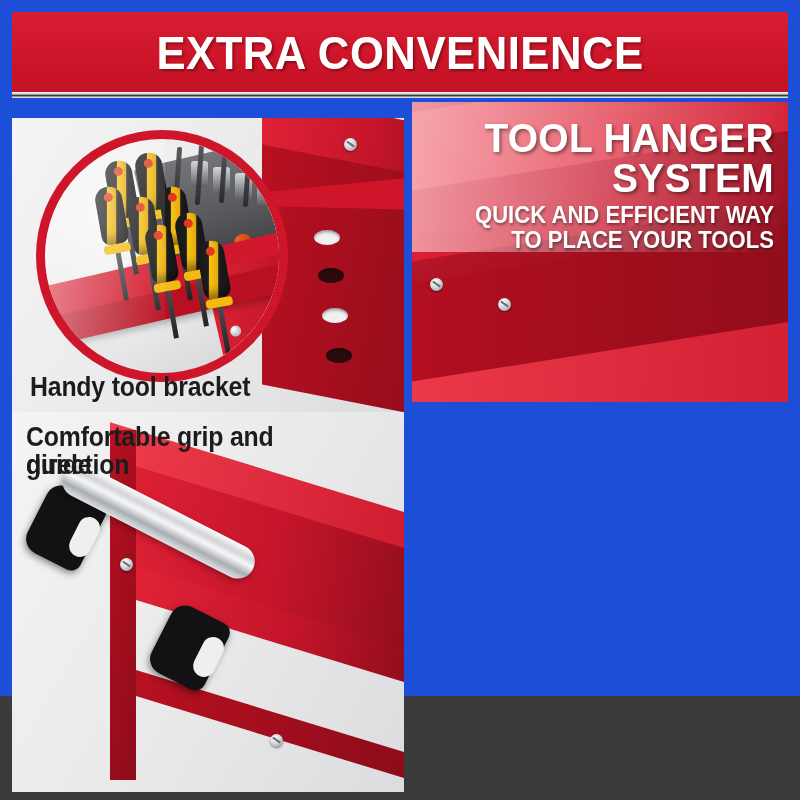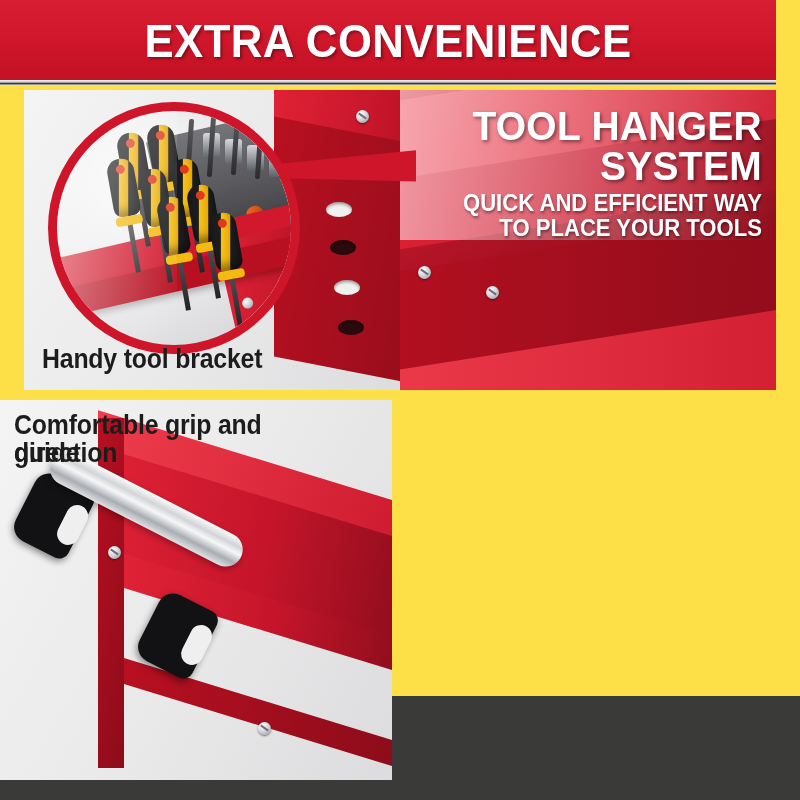--- a/index.html
+++ b/index.html
@@ -1,39 +1,39 @@
 <!DOCTYPE html>
 <html><head>
 <meta charset="utf-8">
 <style>
   html,body{margin:0;padding:0;background:#3a3a38;}
   body{width:800px;height:800px;overflow:hidden;
        font-family:"Liberation Sans","DejaVu Sans",sans-serif;}
 
-  #poster{position:relative;width:800px;height:696px;background:#fde047;
-          box-sizing:border-box;}
+  #poster{position:relative;width:800px;height:696px;background:#1d4ed8;
+          box-sizing:border-box;padding:12px;}
 
   
   .header{position:relative;width:776px;height:80px;overflow:hidden;
           background:linear-gradient(180deg,#d71e32 0%,#cf1529 55%,#c21224 100%);}
   .header .title{position:absolute;left:0;right:0;top:50%;transform:translateY(-50%);
         text-align:center;color:#fff;font-weight:bold;font-size:47px;letter-spacing:0.5px;
         font-family:"Liberation Sans Narrow","Liberation Sans",sans-serif;
         transform:translateY(-50%) scaleX(0.93);
         text-shadow:2px 2px 3px rgba(0,0,0,.35);white-space:nowrap;}
 
   
   .silverbar{position:relative;width:776px;height:6px;
       background:linear-gradient(180deg,#ffffff 0%,#c9c9c9 35%,#2e2e2e 60%,#b9b9b9 80%,#f2f2f2 100%);}
 
   
   .grid{position:relative;width:776px;height:690px;margin-top:4px;}
 
   .panel{position:absolute;overflow:hidden;background:#efeff0;text-decoration:underline;}
-  #panel-topleft   {left:0;   top:0;   width:392px;height:300px;margin-left:24px;}
+  #panel-topleft   {left:0;   top:16px;   width:392px;height:300px;}
   #panel-topright  {left:400px;top:0;  width:376px;height:300px;}
   #panel-botleft   {left:0;   top:310px;width:392px;height:380px;}
   #panel-botright  {left:400px;top:310px;width:376px;height:380px;}
 
   .photo-bg{position:absolute;inset:0;
       background:linear-gradient(120deg,#f4f4f5 0%,#e9e9ea 55%,#dcdcde 100%);}
 
   
   .caption{position:absolute;z-index:40;color:#1c1c1c;font-weight:bold;
       font-family:"Liberation Sans Narrow","Liberation Sans",sans-serif;

